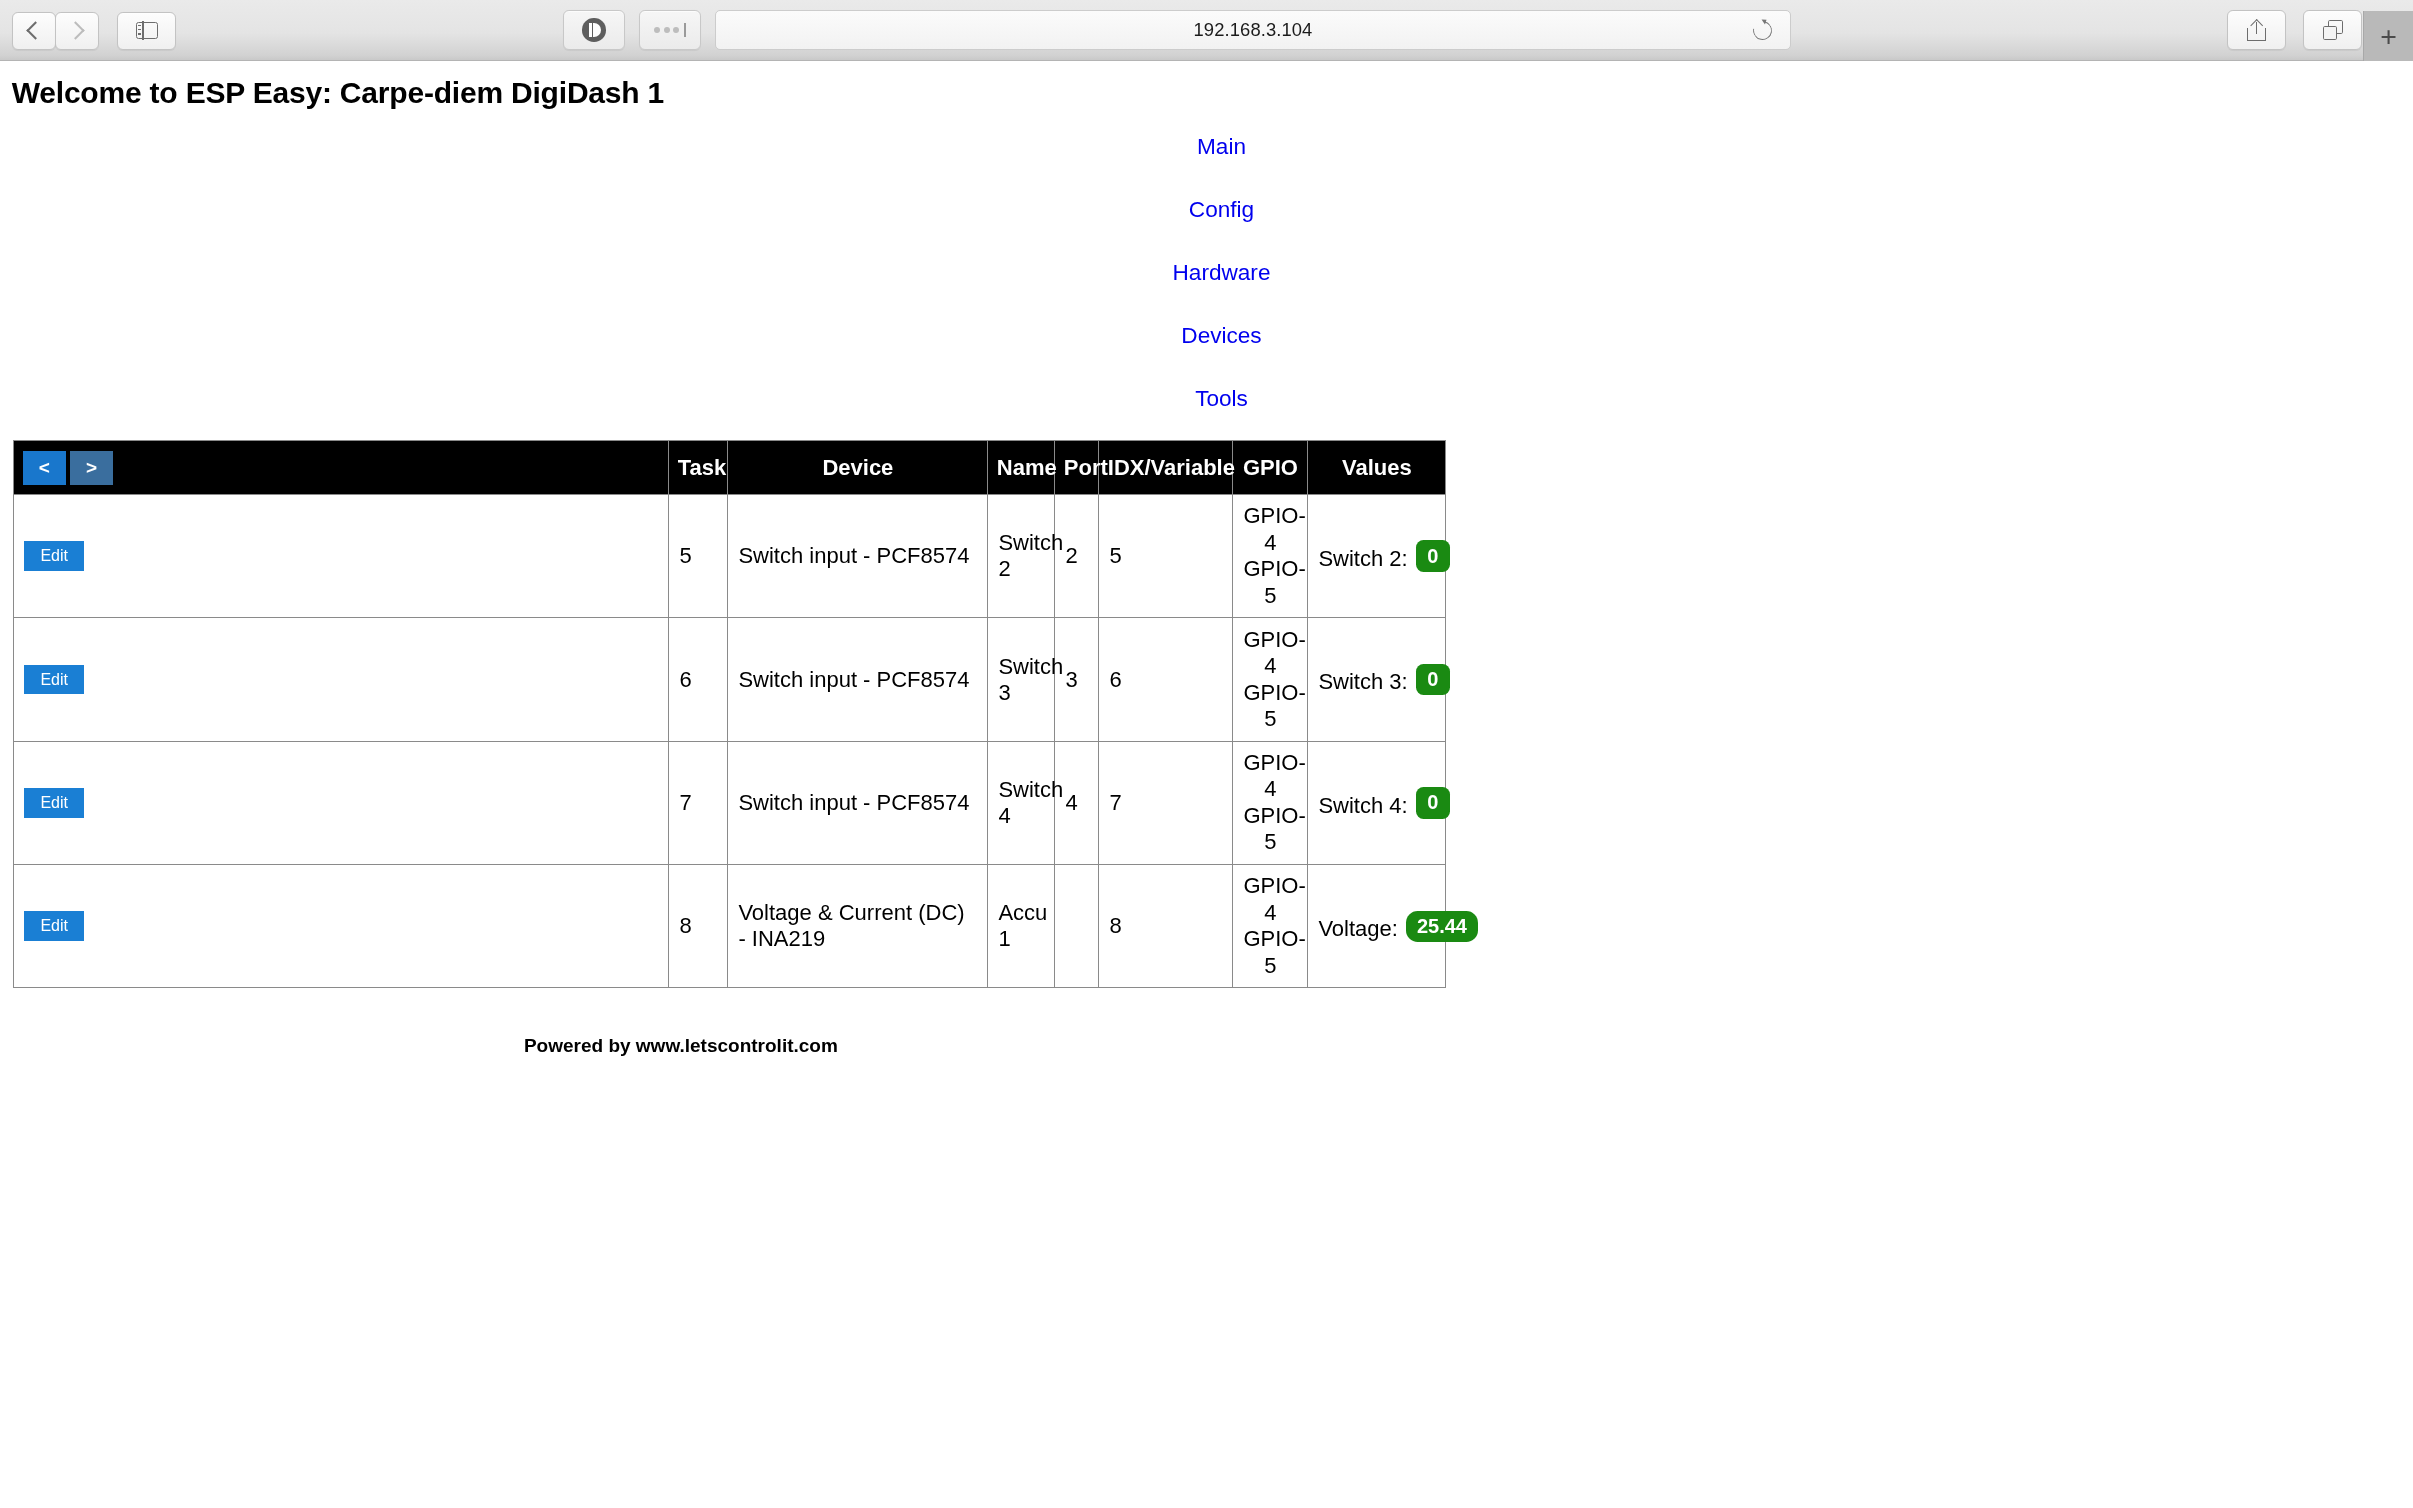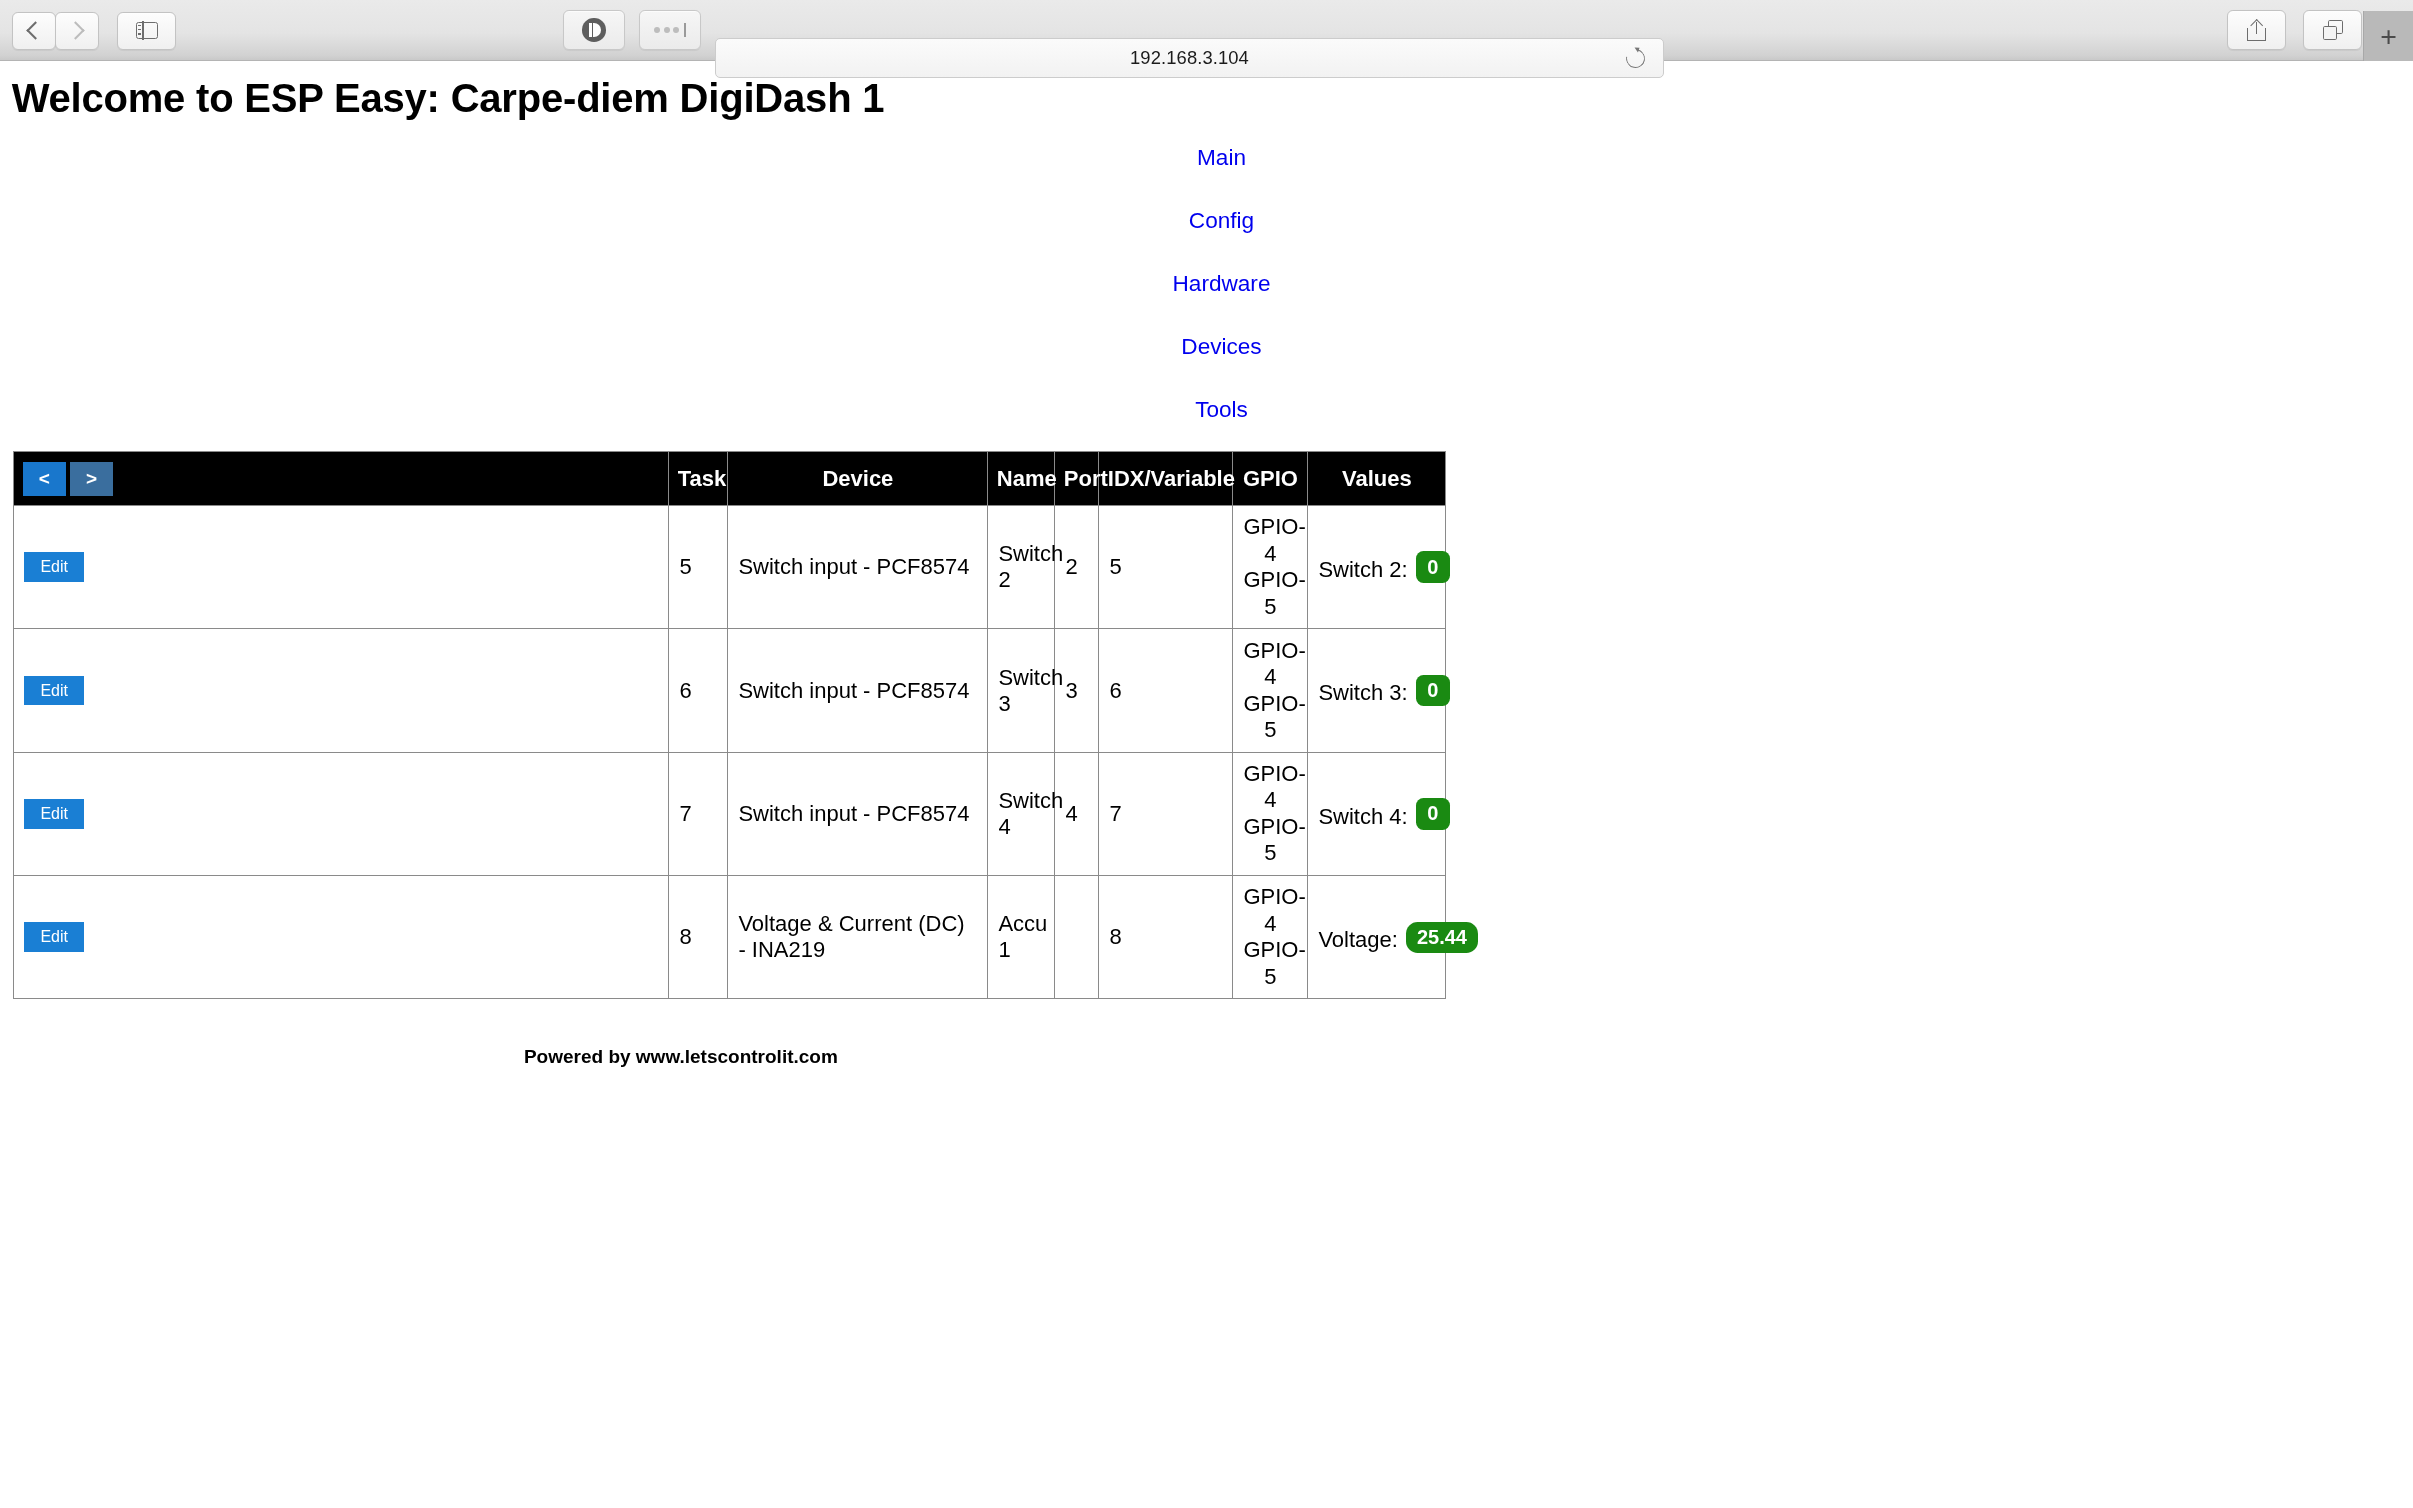--- a/index.html
+++ b/index.html
@@ -163,21 +163,21 @@
   }
 
   
   .page {
     padding: 0;
     background: #fff;
   }
   .page-title {
     margin: 0;
     padding: 15px 0 0 11.7px;
-    font-size: 40px;
+    font-size: 30px;
     font-weight: bold;
     color: #000;
     letter-spacing: -0.2px;
   }
   .navbar {
     padding: 23.5px 0 0 30px;
     display: flex;
     align-items: center;
     gap: 37px;
     flex-direction: column;
@@ -306,21 +306,21 @@
 
   <div class="tb-btn flat" style="left:639px; top:10px; width:62px; height:40px;">
     <span class="dots-glyph">
       <b></b>
         <b></b>
         <b></b>
         <u></u>
     </span>
   </div>
 
-  <div class="urlbar" style="left:715px; top:10px; width:949px; height:40px;margin-top:28px;">
+  <div class="urlbar" style="left:715px; top:10px; width:1076px; height:40px;">
     <span class="url-text" title="Search or enter website name">192.168.3.104</span>
     <span class="reload-glyph"></span>
   </div>
 
   <div class="tb-btn" style="left:2227px; top:10px; width:59px; height:40px;">
     <span class="share-glyph">
       <span class="box"></span>
         <span class="stem"></span>
         <span class="arw"></span>
     </span>

